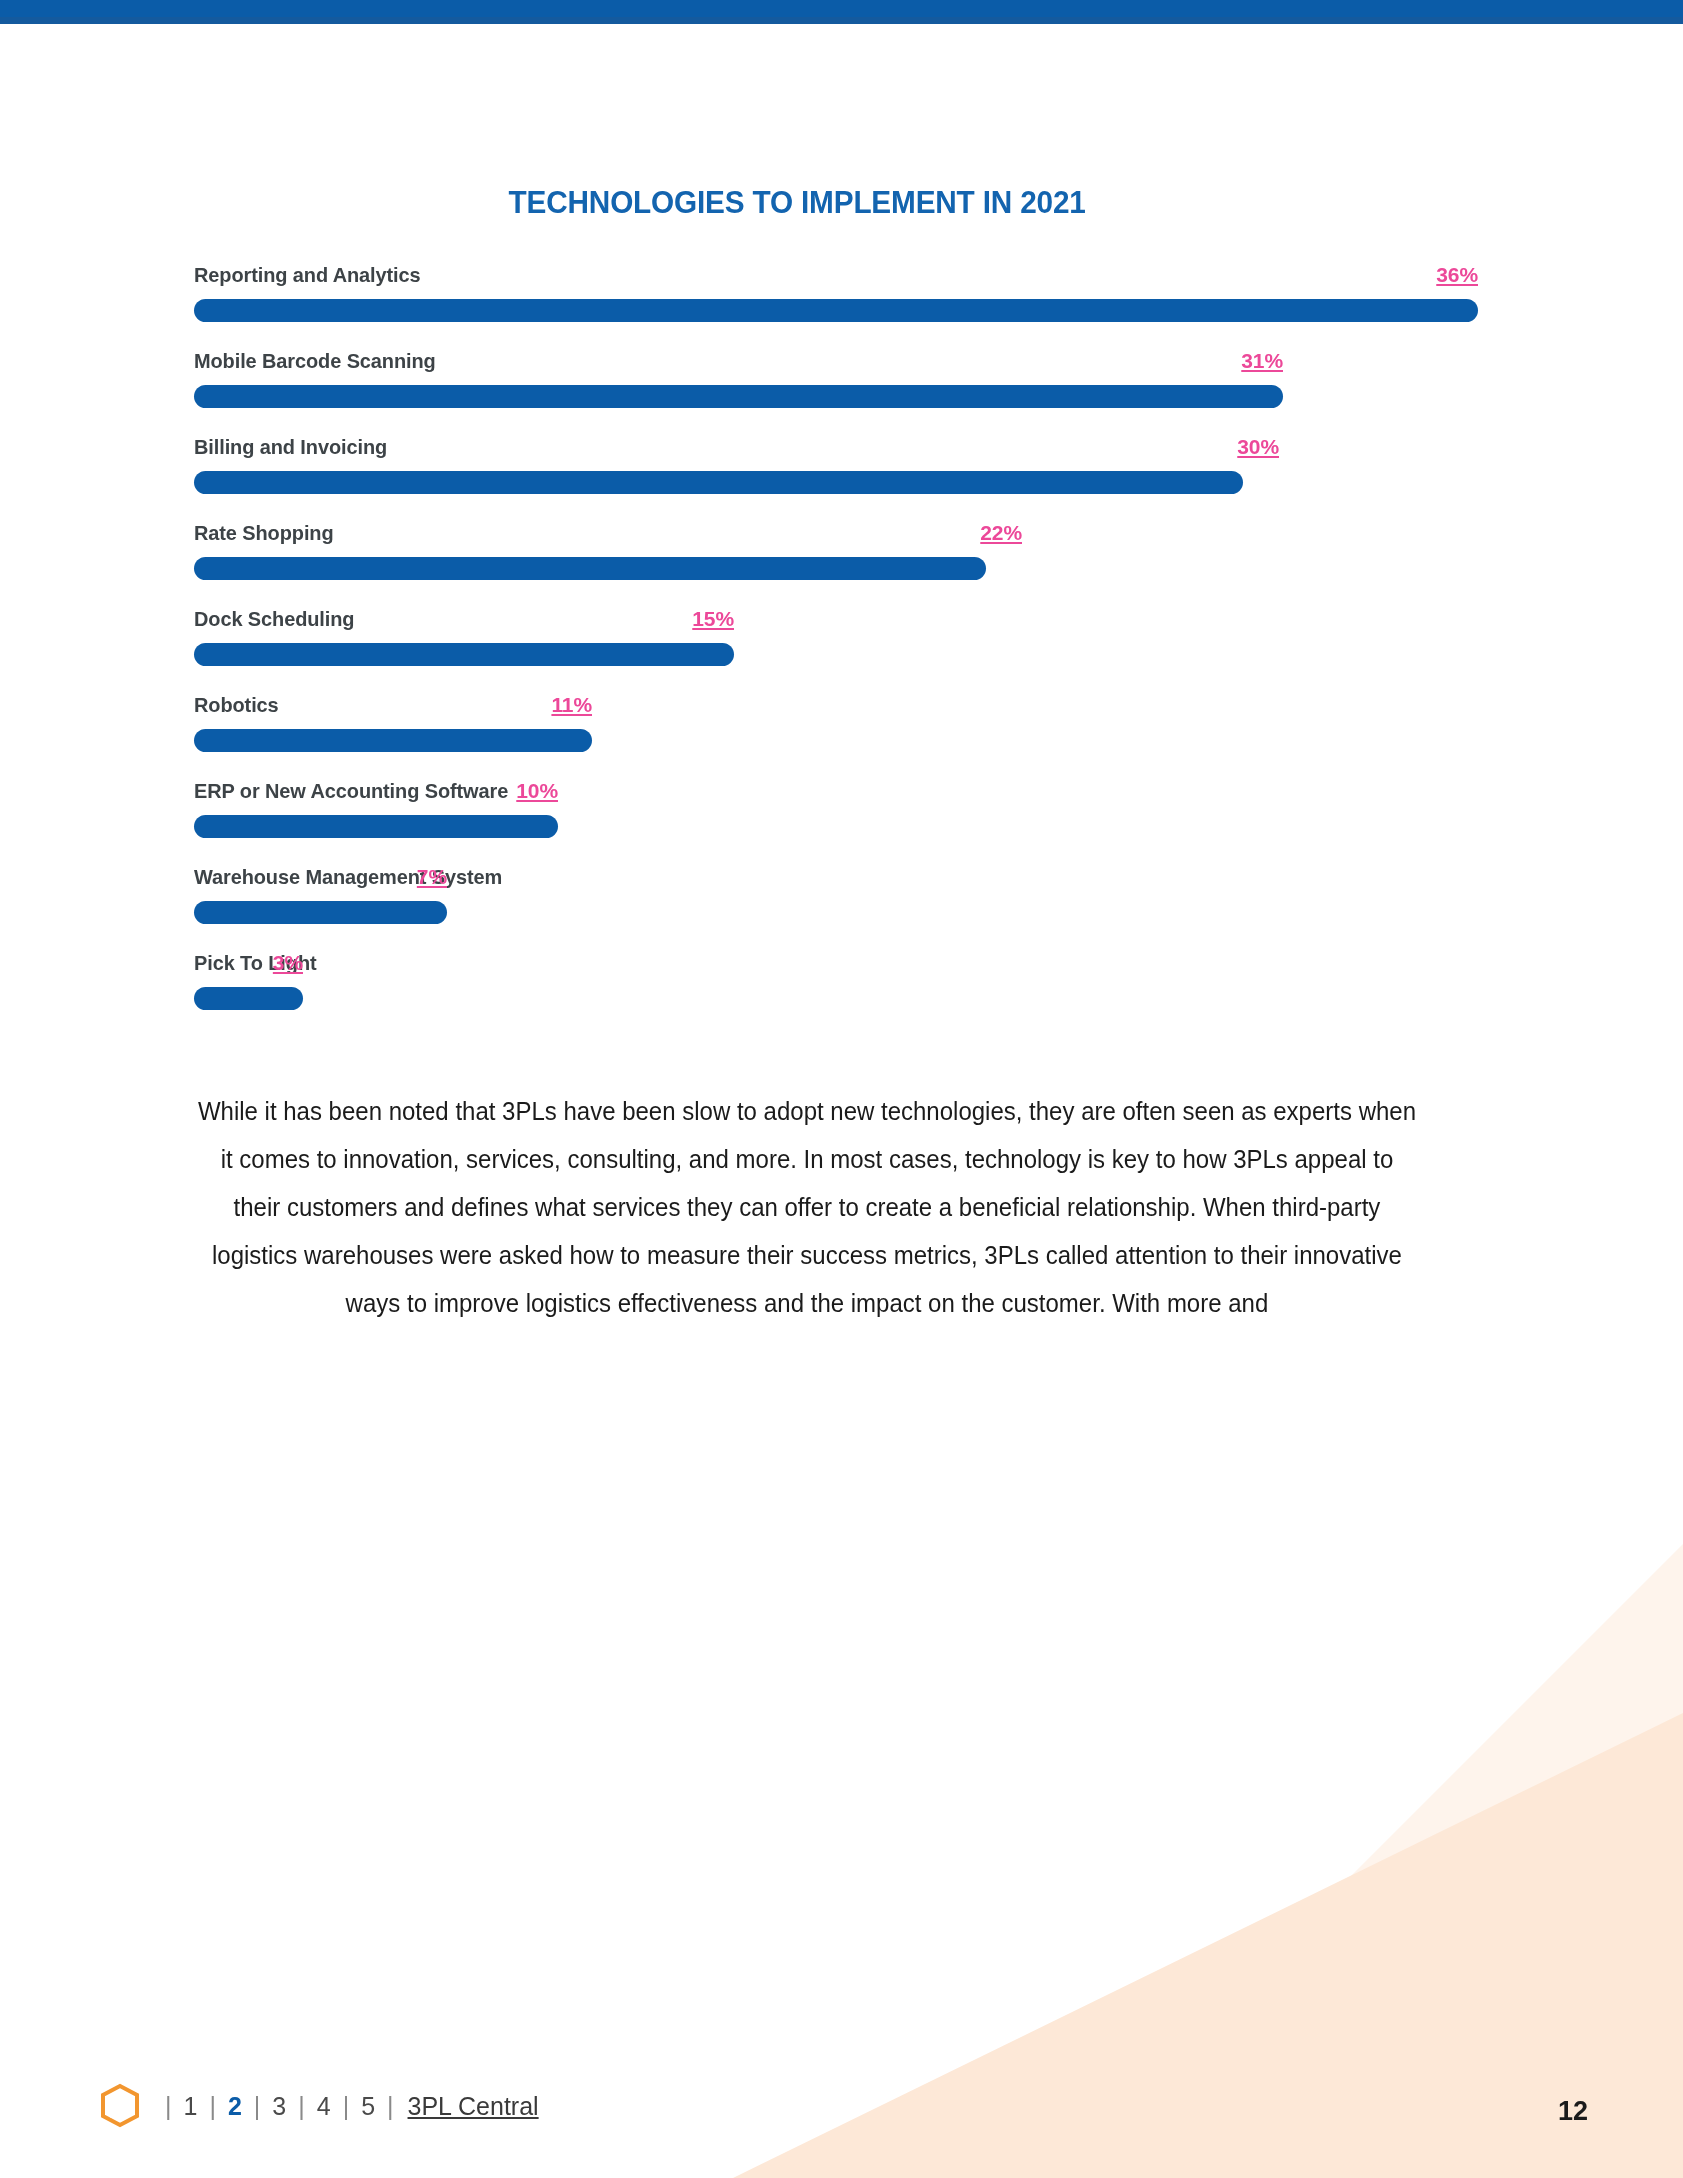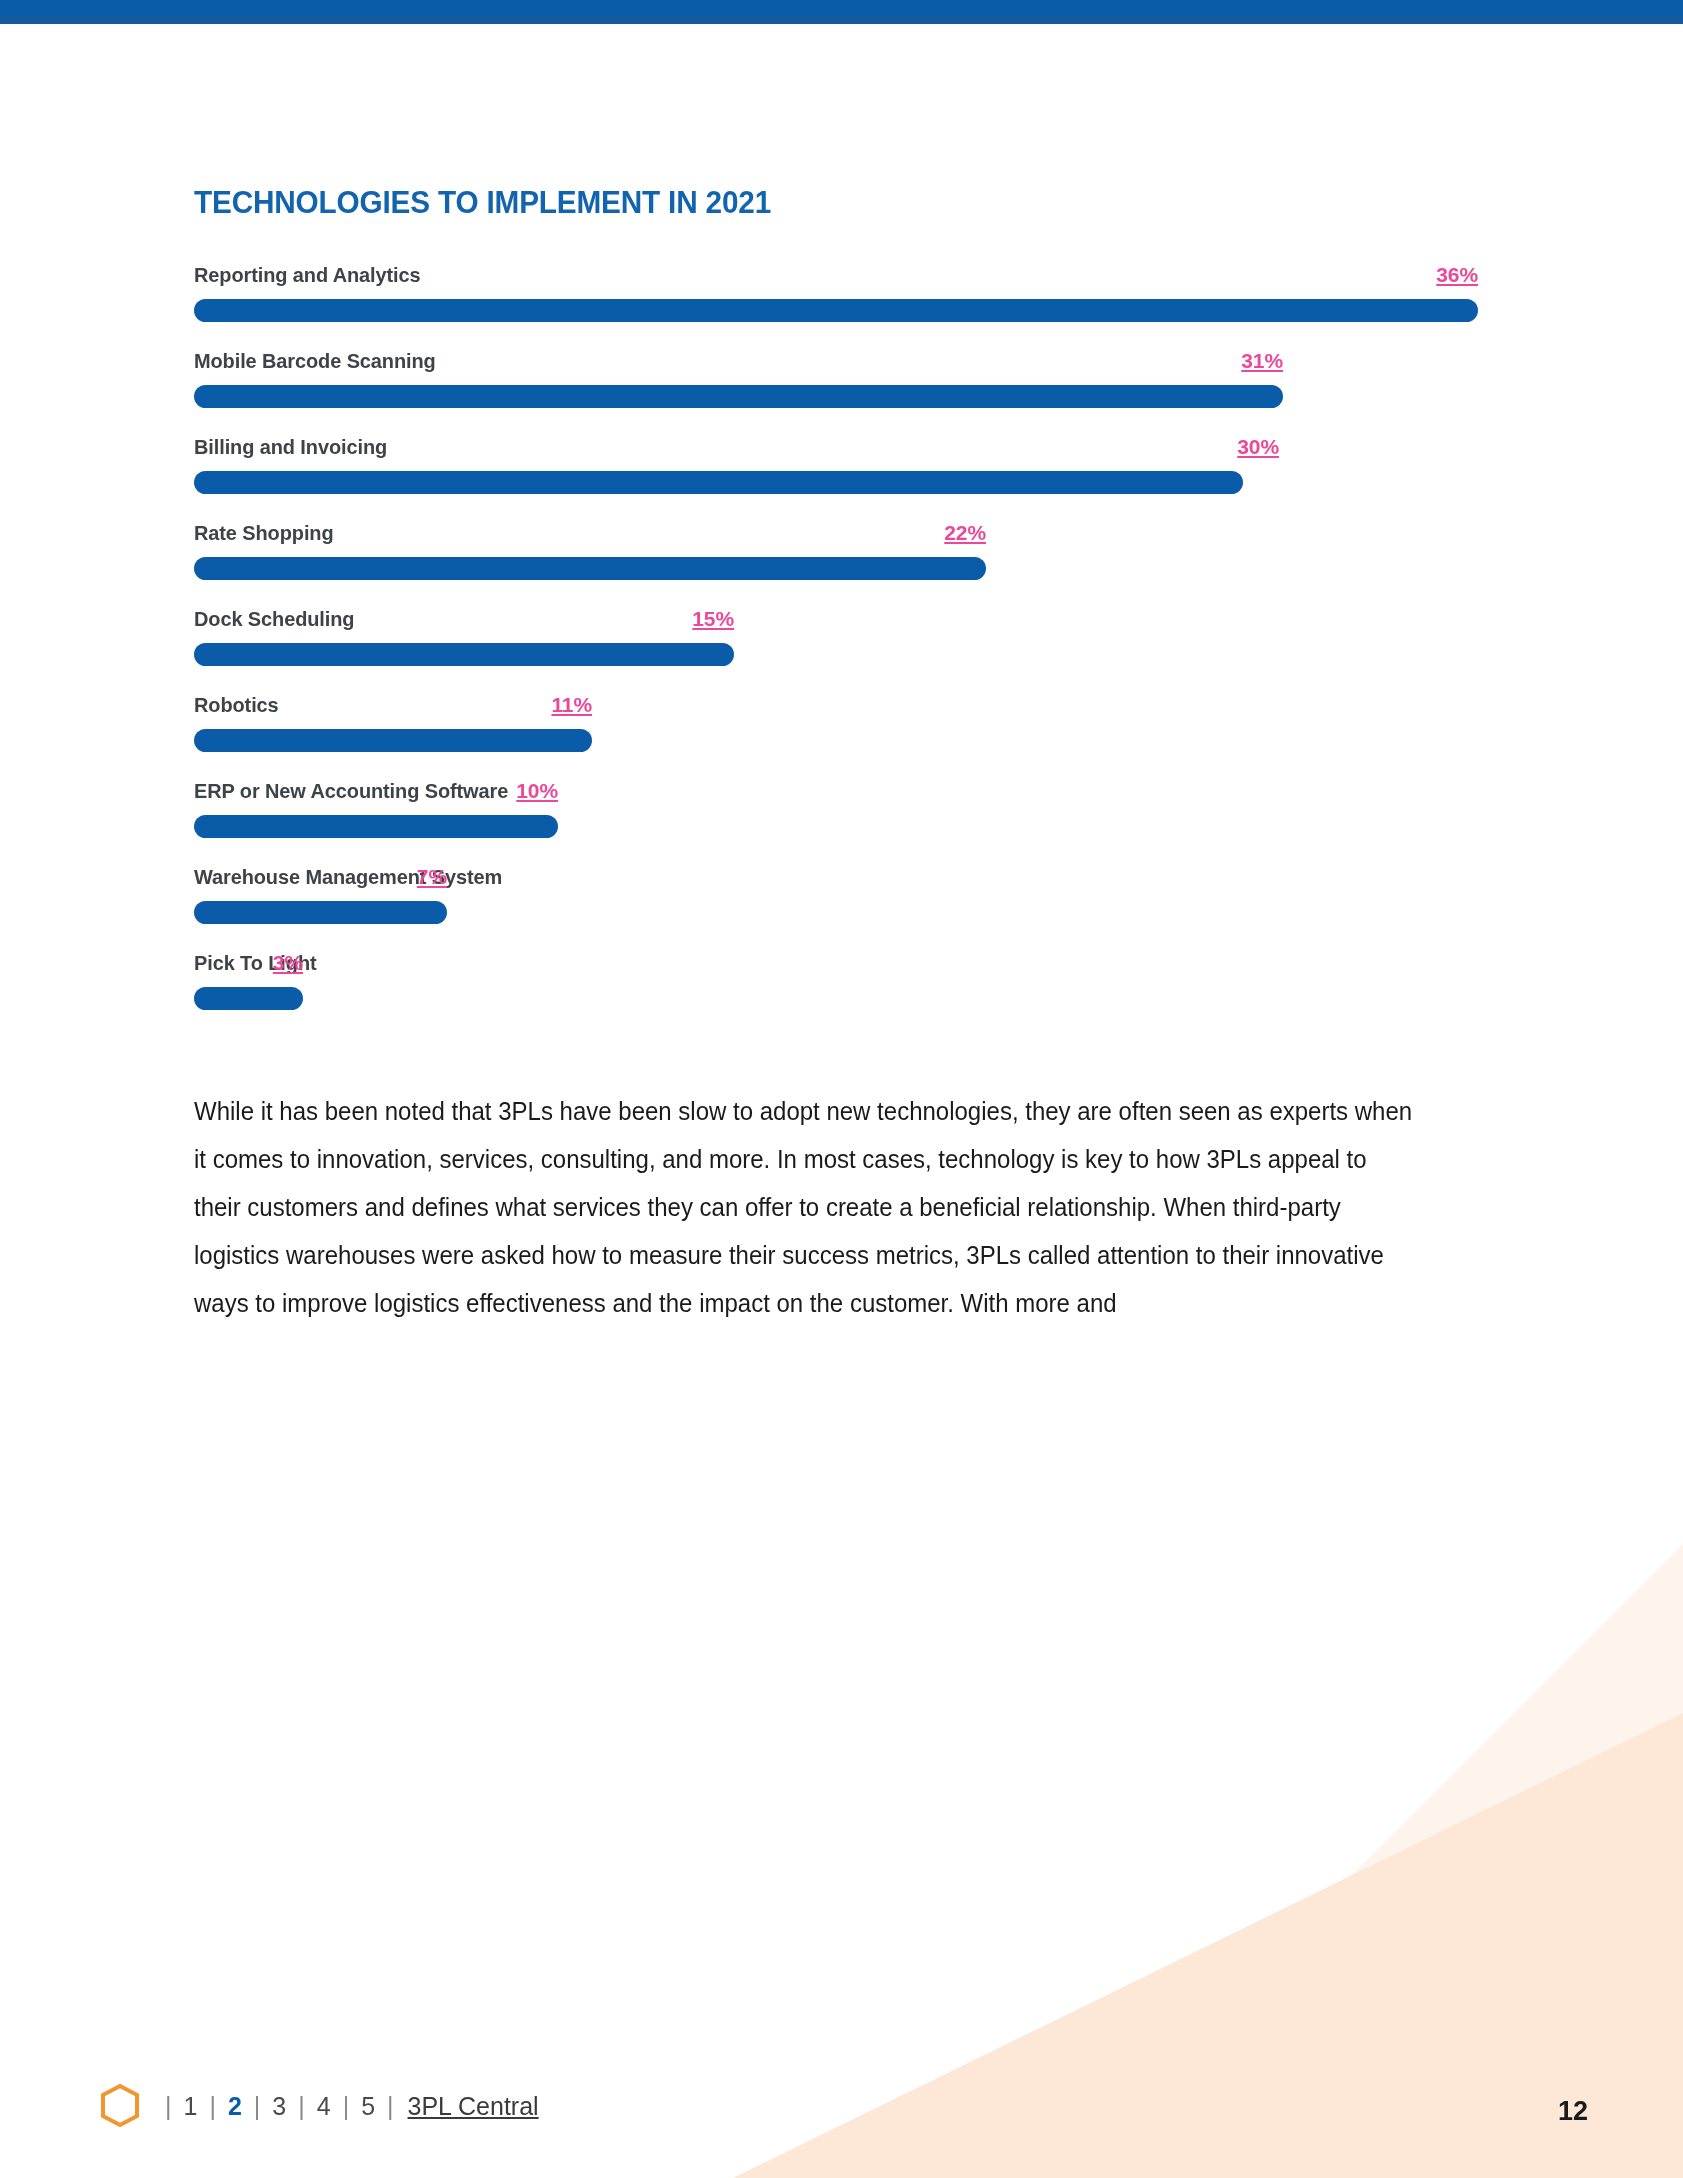--- a/index.html
+++ b/index.html
@@ -14,20 +14,21 @@
     overflow: hidden;
     position: relative;
   }
 
   .page {
     position: relative;
     width: 1683px;
     height: 2178px;
     background: #ffffff;
     overflow: hidden;
+    text-align: center;
   }
 
   
   .top-band {
     position: absolute;
     top: 0; left: 0;
     width: 1683px;
     height: 17px;
     background: #0B5CA8;
   }
@@ -230,21 +231,21 @@
             <span class="bar-name">Billing and Invoicing</span>
             <span class="bar-pct" style="left: 1049px; margin-left: 36px;">30%</span>
           </div>
           <div class="bar-track">
             <div class="bar-fill" style="width: 1049px; background: rgb(11, 92, 168);"></div>
           </div>
         </div>
         <div class="bar-row">
           <div class="bar-label-line">
             <span class="bar-name">Rate Shopping</span>
-            <span class="bar-pct" style="left: 792px;">22%</span>
+            <span class="bar-pct" style="left: 828px;">22%</span>
           </div>
           <div class="bar-track">
             <div class="bar-fill" style="width: 792px; background: rgb(11, 92, 168);"></div>
           </div>
         </div>
         <div class="bar-row">
           <div class="bar-label-line">
             <span class="bar-name">Dock Scheduling</span>
             <span class="bar-pct" style="left: 540px;">15%</span>
           </div>

